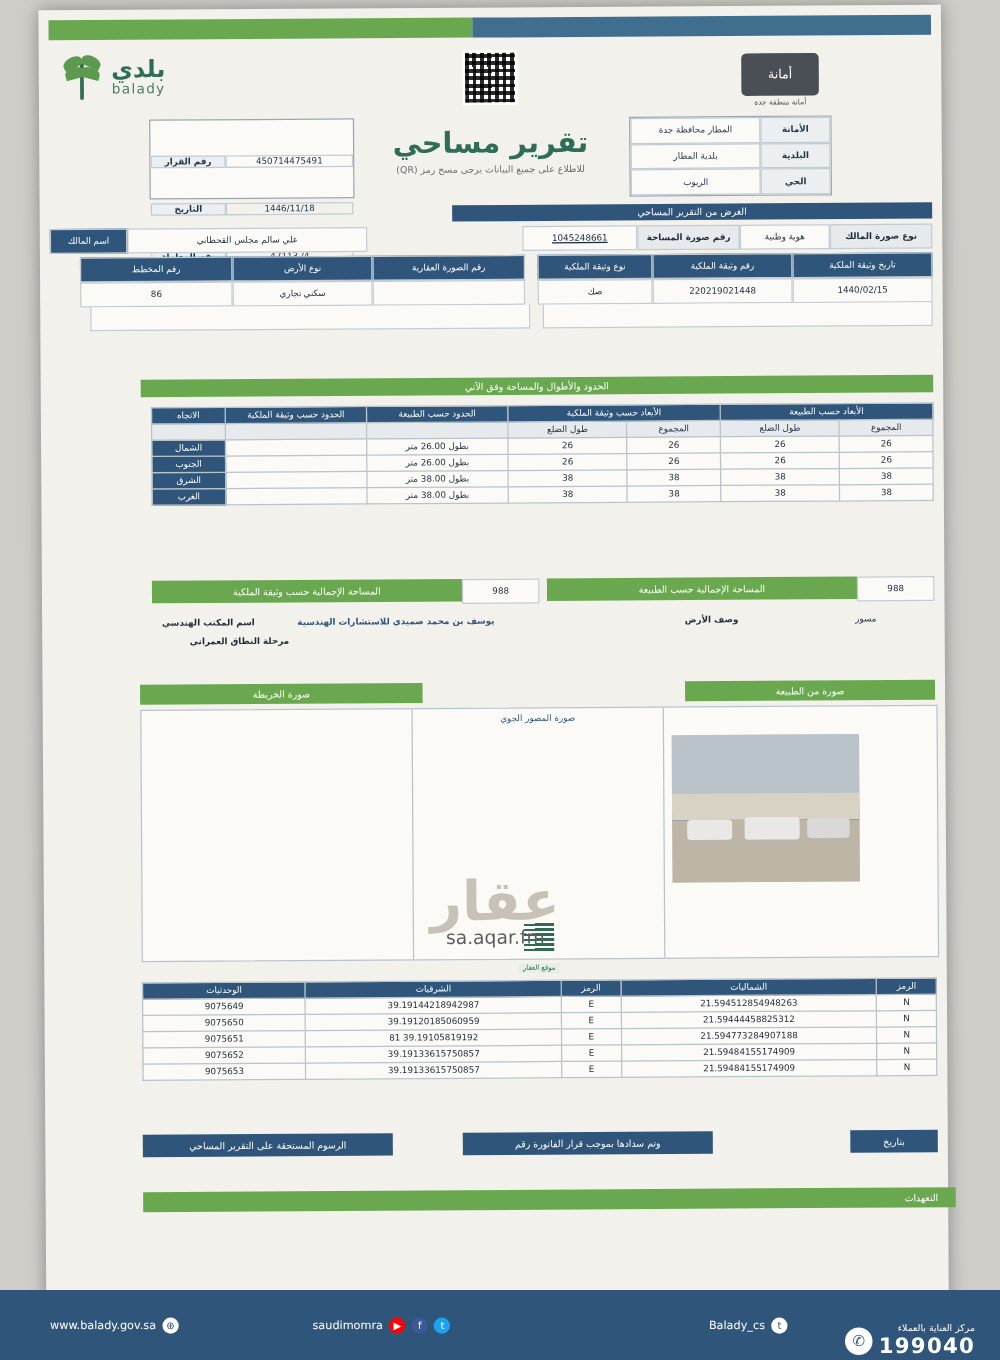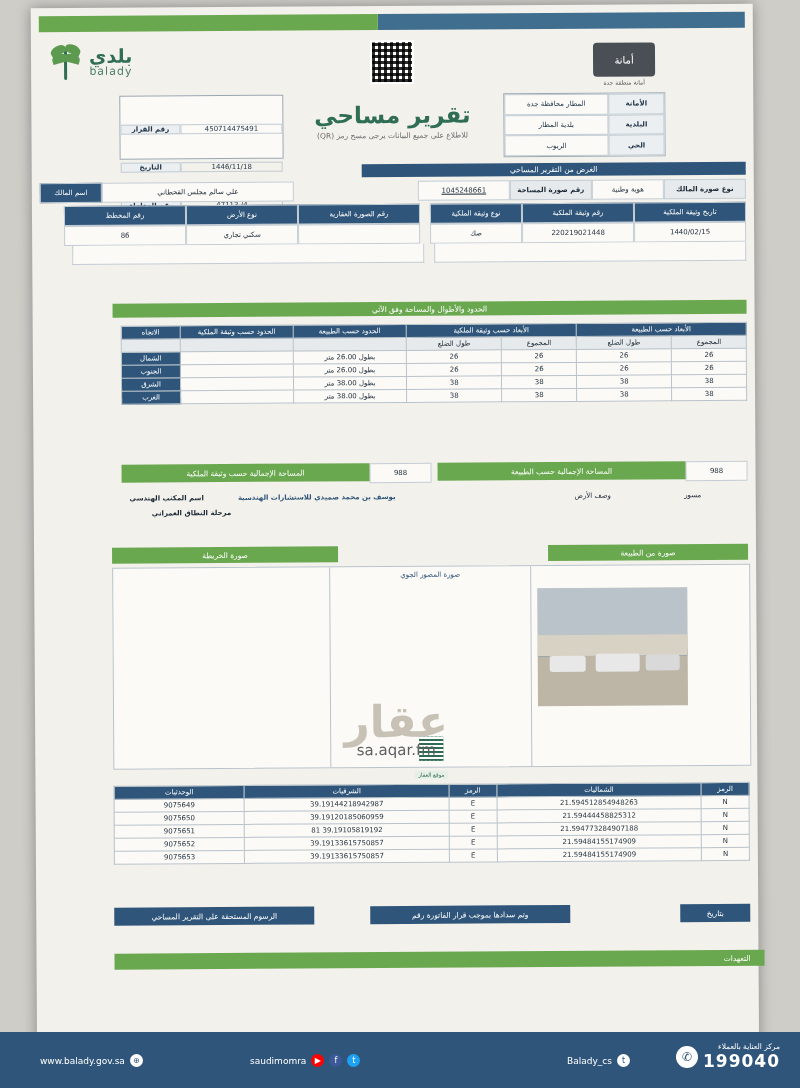--- a/index.html
+++ b/index.html
@@ -180,21 +180,21 @@
       <div class="cell cellhdr" style="width:120px;">رقم الصورة العقارية</div>
       <div class="cell cellhdr" style="width:110px;">نوع الأرض</div>
       <div class="cell cellhdr" style="width:120px;">رقم المخطط</div>
     </div>
     <div class="cellrow">
       <div class="cell" style="width:110px;">1440/02/15</div>
       <div class="cell" style="width:110px;">220219021448</div>
       <div class="cell" style="width:90px;">صك</div>
       <div class="cell" style="width:10px;border:none;background:transparent;"></div>
       <div class="cell" style="width:120px;"></div>
-      <div class="cell" style="width:110px;">سكني تجاري</div>
+      <div class="cell" style="width:110px;font-family:Liberation Serif, serif;">سكني تجاري</div>
       <div class="cell" style="width:120px;">86</div>
     </div>
     <div class="cellrow">
       <div class="cell" style="width:310px;border-top:none;"></div>
       <div class="cell" style="width:10px;border:none;background:transparent;"></div>
       <div class="cell" style="width:350px;border-top:none;"></div>
     </div>
   </div>
 
   <div class="strip green" style="left:80px;top:296px;width:634px;height:14px;">الحدود والأطوال والمساحة وفق الآتي</div>
@@ -262,21 +262,21 @@
       <div class="strip green" style="position:relative;flex:1;height:18px;">المساحة الإجمالية حسب الطبيعة</div>
     </div>
     <div style="flex:1;display:flex;">
       <div class="cell" style="width:60px;background:#fbfaf7;">988</div>
       <div class="strip green" style="position:relative;flex:1;height:18px;">المساحة الإجمالية حسب وثيقة الملكية</div>
     </div>
   </div>
 
   <div style="position:absolute;left:88px;top:487px;width:626px;display:flex;font-size:7px;color:#1d2b38;">
     <div style="width:110px;text-align:center;">مسور</div>
-    <div style="width:90px;text-align:center;font-weight:normal;">وصف الأرض</div>
+    <div style="width:90px;text-align:left;font-weight:bold;">وصف الأرض</div>
     <div style="flex:1;"></div>
     <div style="width:210px;text-align:center;font-weight:bold;color:#2f567a;">يوسف بن محمد صميدي للاستشارات الهندسية</div>
     <div style="width:90px;text-align:center;font-weight:bold;">اسم المكتب الهندسي</div>
   </div>
   <div style="position:absolute;left:88px;top:502px;width:626px;text-align:left;padding-left:30px;font-size:7px;font-weight:bold;color:#1d2b38;">مرحلة النطاق العمراني</div>
 
   <div style="position:absolute;left:78px;top:540px;width:636px;height:16px;display:flex;">
     <div class="strip green" style="position:relative;width:200px;height:16px;">صورة من الطبيعة</div>
     <div style="width:210px;background:#f3f1ec;"></div>
     <div class="strip green" style="position:relative;flex:1;height:16px;">صورة الخريطة</div>
@@ -360,21 +360,21 @@
     <div style="width:40px;"></div>
     <div class="strip" style="position:relative;width:200px;height:18px;background:#2f567a;">الرسوم المستحقة على التقرير المساحي</div>
   </div>
 
   <div class="strip green" style="left:78px;top:946px;width:636px;height:16px;justify-content:flex-start;padding-right:14px;">التعهدات</div>
 
  </div>
 </div>
 
 <div class="footer">
-  <div class="f-item" style="right:20px;top:10px;">
+  <div class="f-item" style="right:20px;top:26px;">
     <div style="text-align:right;">
       <div style="font-size:7.5px;">مركز العناية بالعملاء</div>
       <div class="num">199040</div>
     </div>
     <div class="circle">✆</div>
   </div>
 
   <div class="f-item" style="right:170px;top:22px;">
     <div class="sm-circle" style="background:#fff;color:#2f567a;">t</div>
     <span>Balady_cs</span>

